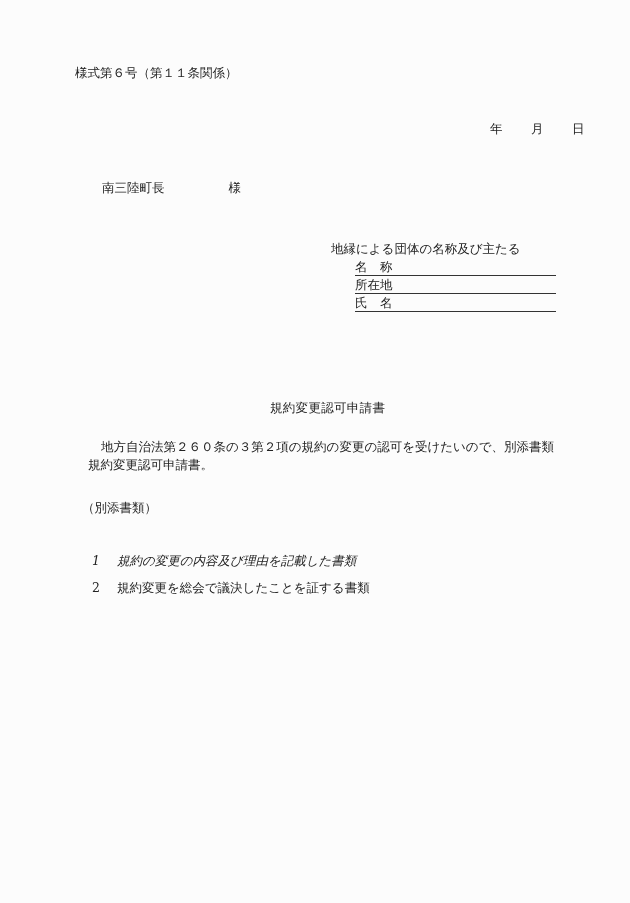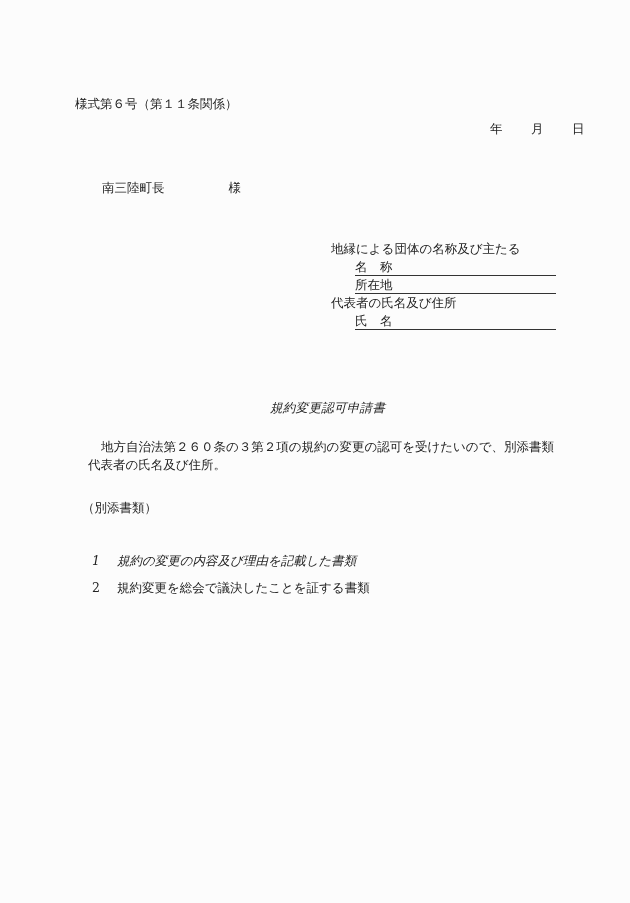--- a/index.html
+++ b/index.html
@@ -12,42 +12,42 @@
       height: 903px;
       position: relative;
       overflow: hidden;
       font-family: "DejaVu Serif", "Liberation Serif", serif;
       color: #222222;
       font-size: 12.5px;
       line-height: 18px;
     }
     .abs { position: absolute; white-space: nowrap; }
 
-    #form-number { left: 75px; top: 95px; }
+    #form-number { left: 75px; top: 64px; }
 
     #date-line { left: 490px; top: 120px; }
     #date-line span { display: inline-block; }
     .date-year { width: 13px; }
     .date-month { width: 13px; margin-left: 24px; }
     .date-day { width: 13px; margin-left: 24px; }
 
     #addressee { left: 102px; top: 179px; }
     #addressee .honorific { margin-left: 64px; }
 
     #applicant-block { left: 331px; top: 240px; width: 230px; }
     #applicant-block .row { height: 18px; line-height: 18px; position: relative; }
     #applicant-block .field {
       margin-left: 24px;
       width: 201px;
       border-bottom: 1px solid #333333;
       height: 17px;
       line-height: 18px;
     }
 
-    #doc-title { left: 270px; top: 399px; letter-spacing: 0.3px; font-style: italic; }
+    #doc-title { left: 270px; top: 399px; letter-spacing: 0.3px; }
 
     #body-text {
       left: 88px;
       top: 439px;
       width: 500px;
       white-space: normal;
       font-family: Liberation Mono, monospace;
     }
     #body-text .line1 { display: block; text-indent: 13px; margin-left: 0; }
     #body-text .line2 { display: block; }
@@ -83,34 +83,33 @@
         <span>名　称</span>
         <span></span>
       </div>
     </div>
     <div class="row">
       <div class="field">
         <span>所在地</span>
         <span></span>
       </div>
     </div>
-    <div class="row">代表者の氏名及び住所</div>
     <div class="row">
       <div class="field">
         <span>氏　名</span>
         <span></span>
       </div>
     </div>
   </div>
 
   <div id="doc-title" class="abs">規約変更認可申請書</div>
 
   <div id="body-text" class="abs">
     <span class="line1">地方自治法第２６０条の３第２項の規約の変更の認可を受けたいので、別添書類</span>
-    <span class="line2">代表者の氏名及び住所。</span>
+    <span class="line2">規約変更認可申請書。</span>
   </div>
 
   <div id="attachments-heading" class="abs">（別添書類）</div>
 
   <div id="attach-1" class="abs attach-item">
     <span class="num">1</span><span>規約の変更の内容及び理由を記載した書類</span>
   </div>
 
   <div id="attach-2" class="abs attach-item">
     <span class="num">2</span><span>規約変更を総会で議決したことを証する書類</span>

